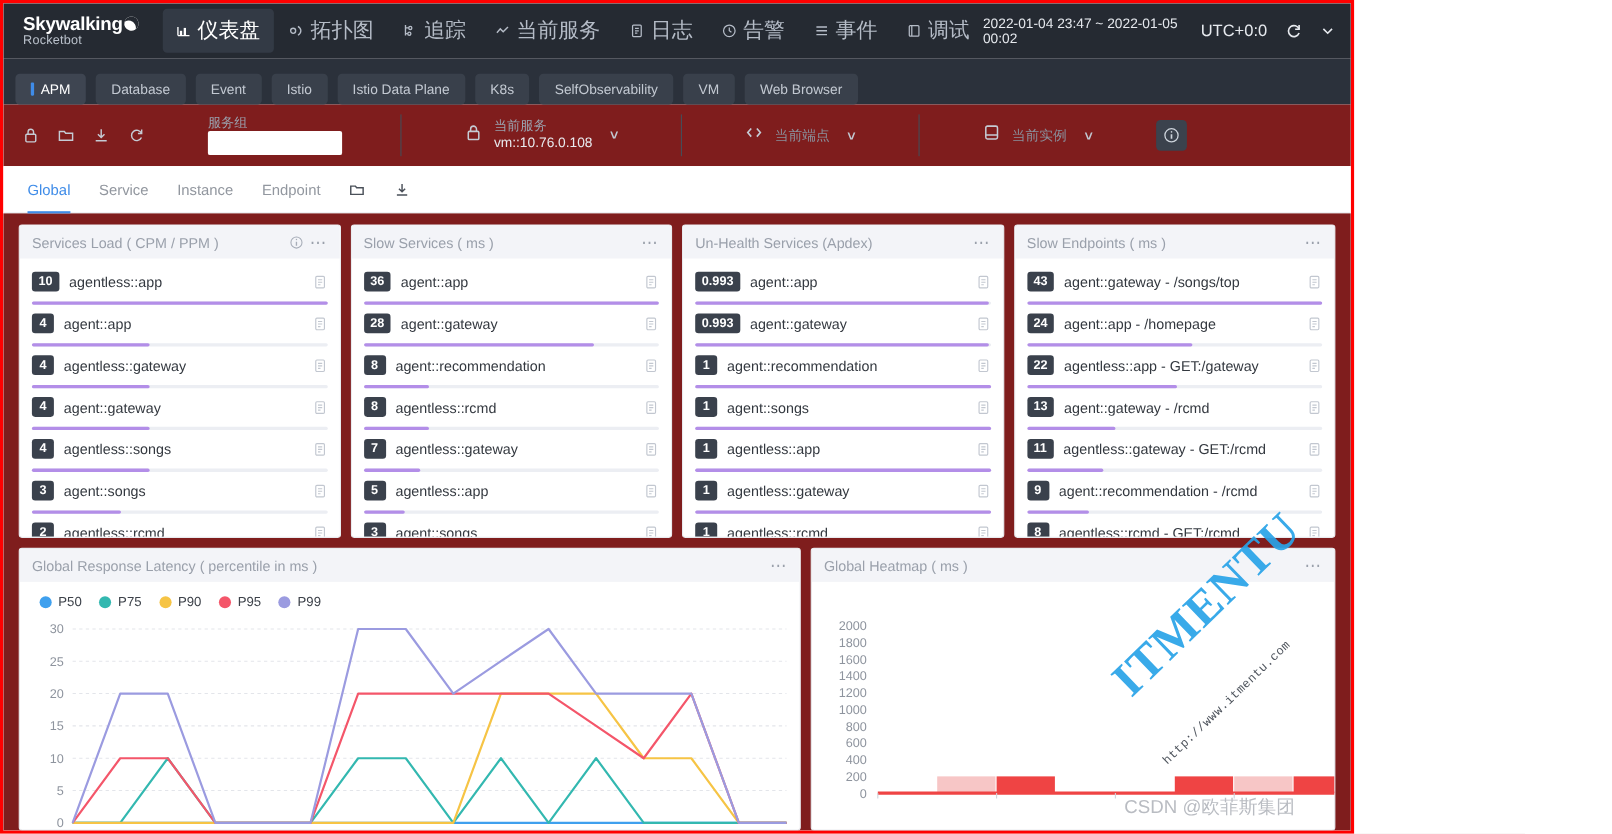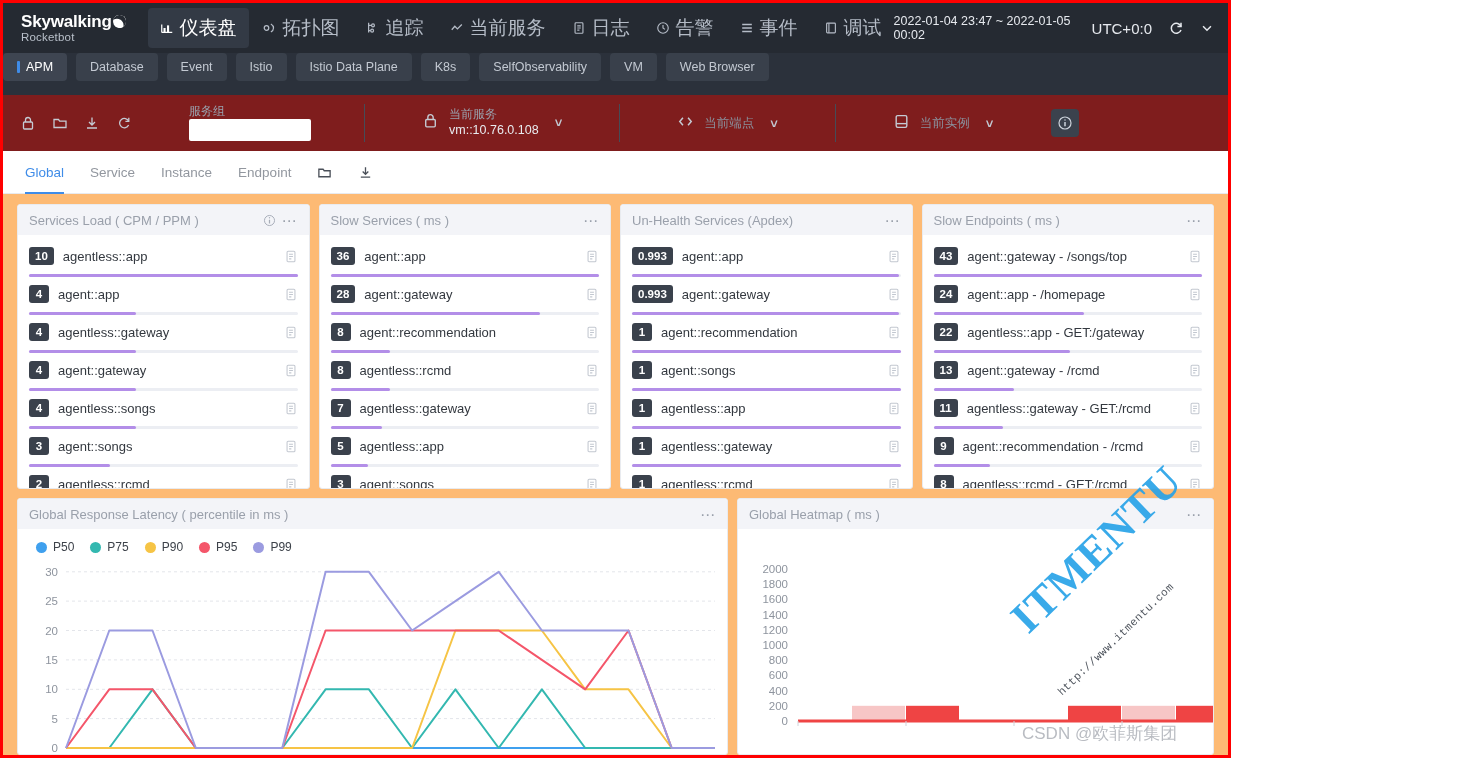--- a/index.html
+++ b/index.html
@@ -54,21 +54,21 @@
   .topright {
     margin-left: auto; display: flex; align-items: center; gap: 16px;
     color: #e6e9ee; font-size: 12.5px;
   }
   .topright .tz { color: #e6e9ee; font-size: 15px; }
   .icon-btn { cursor: pointer; display:inline-flex; align-items:center; justify-content:center; }
 
   
   .tabrow {
     height: 42px; background: #2b313b;
-    display: flex; align-items: flex-start; gap: 9px; padding: 0 0;
+    display: flex; align-items: flex-end; gap: 9px; padding: 0 11px;
   }
   .tab {
     background: #39404b; color: #c3c9d2; font-size: 12.5px;
     border-radius: 4px; padding: 7px 14px; cursor: pointer;
     display: flex; align-items: center; gap: 6px; white-space: nowrap;
   }
   .tab.active { background: #3b4插; }
   .tab.active { background: #3d4randy; }
   .tab.active { background: #3e4551; color: #fff; }
   .tab .dot {
@@ -118,21 +118,21 @@
     height: 43px; display:flex; align-items:center; position: relative;
   }
   .subtab.active { color: #3f8ce8; }
   .subtab.active:after {
     content:''; position:absolute; left:0; right:0; bottom:0; height:2px; background:#3f8ce8;
   }
   .subtab-ic { cursor:pointer; display:flex; align-items:center; color:#4a5059; }
   .subtab-ic svg { width: 15px; height: 15px; }
 
   
-  .content { padding: 10px 14px 0 14px; background: #fdba74; }
+  .content { padding: 10px 14px 0 14px; background: #7f1d1d; }
   .cards-row { display: flex; gap: 9px; }
   .card {
     flex: 1; border: 1px solid #e9ebef; border-radius: 3px; background: #fff;
     overflow: hidden;
   }
   .card-head {
     background: #f3f4f8; height: 30px; display:flex; align-items:center;
     padding: 0 11px; gap: 6px;
   }
   .card-title { font-size: 13px; color: #9aa0ab; flex: 1; }

